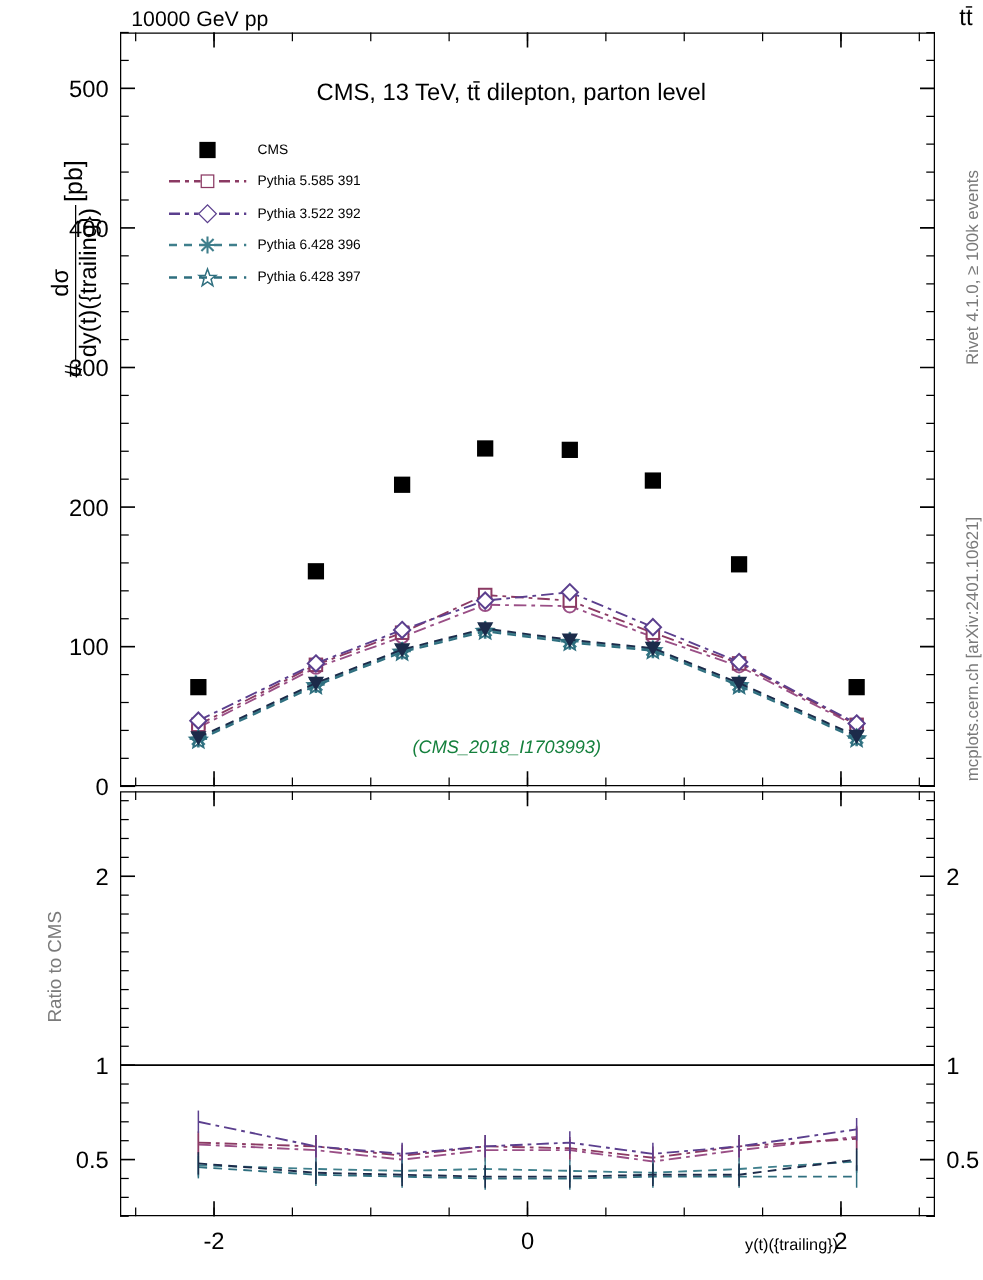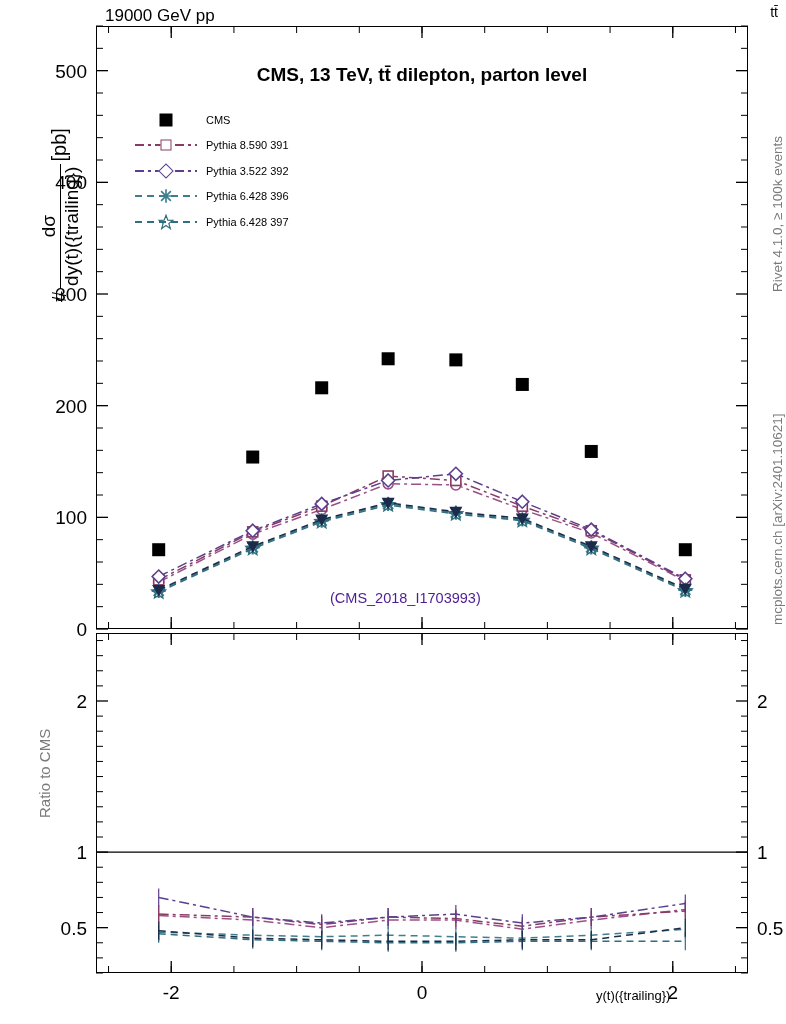--- a/index.html
+++ b/index.html
@@ -3,21 +3,21 @@
 <meta charset="utf-8">
 <style>
   html,body{margin:0;padding:0;}
   body{width:786px;height:1024px;background:#ffffff;font-family:"Liberation Sans",sans-serif;color:#000;}
   #root{position:relative;width:786px;height:1024px;overflow:hidden;}
 
   .abs{position:absolute;}
 
   
   .hdr-left{left:105px;top:6px;font-size:17px;}
-  .hdr-right{right:8px;top:4px;font-size:14px;}
+  .hdr-right{right:8px;top:4px;font-size:19px;}
 
   
   .rot{transform-origin:0 0;transform:rotate(-90deg);white-space:nowrap;color:#7a7a7a;font-size:13.5px;}
 
   
   #mainframe{left:96px;top:26px;width:652px;height:603px;border:1.3px solid #000;box-sizing:border-box;}
   #ratioframe{left:96px;top:633px;width:652px;height:340px;border:1.3px solid #000;box-sizing:border-box;}
   .xlab{font-size:13px;}
 
   .title{left:0;top:0;width:652px;text-align:center;font-size:19px;}
@@ -37,38 +37,38 @@
   .m-sqo{width:11px;height:11px;border:1.6px solid;box-sizing:border-box;background:#fff;}
   .m-tri-d{width:0;height:0;border-left:7px solid transparent;border-right:7px solid transparent;border-top:11px solid;}
 
   svg{display:block;overflow:visible;}
 </style>
 </head>
 <body>
 
 <div id="root">
 
-  <div class="abs hdr-left">19000 GeV pp</div>
+  <div class="abs hdr-left">10000 GeV pp</div>
   <div class="abs hdr-right">tt̄</div>
 
   <div class="abs rot" style="left:770px;top:292px;">Rivet 4.1.0, ≥ 100k events</div>
   <div class="abs rot" style="left:770px;top:625px;">mcplots.cern.ch [arXiv:2401.10621]</div>
 
   <div class="abs" id="mainframe"></div>
 
   <div class="abs" style="left:2px;top:30px;width:40px;height:300px;">
     <div class="abs rot" style="left:36px;top:272px;font-size:20px;color:#000;">
       <span>#</span><span style="display:inline-block;vertical-align:middle;text-align:center;margin:0 2px;">
         <span style="display:block;border-bottom:1.4px solid #000;padding:0 3px;font-size:19px;">dσ</span>
         <span style="display:block;padding:0 3px;font-size:19px;">dy(t)({trailing})</span>
       </span><span>[pb]</span>
     </div>
   </div>
 
-  <div class="abs title" style="left:96px;top:64px;font-weight:bold;">CMS, 13 TeV, tt̄ dilepton, parton level</div>
+  <div class="abs title" style="left:83px;top:64px;">CMS, 13 TeV, tt̄ dilepton, parton level</div>
 
   <svg class="abs" style="left:0;top:0;" width="786" height="1024">
     <g id="main-g">
         <line x1="96" y1="629" x2="108" y2="629" stroke="#000" stroke-width="1.3"></line>
         <line x1="748" y1="629" x2="736" y2="629" stroke="#000" stroke-width="1.3"></line>
         <text x="87" y="636" text-anchor="end" font-size="19" font-family="Liberation Sans, sans-serif" fill="#000">0</text>
         <line x1="96" y1="517.3333333333334" x2="108" y2="517.3333333333334" stroke="#000" stroke-width="1.3"></line>
         <line x1="748" y1="517.3333333333334" x2="736" y2="517.3333333333334" stroke="#000" stroke-width="1.3"></line>
         <text x="87" y="524.3333333333334" text-anchor="end" font-size="19" font-family="Liberation Sans, sans-serif" fill="#000">100</text>
         <line x1="96" y1="405.6666666666667" x2="108" y2="405.6666666666667" stroke="#000" stroke-width="1.3"></line>
@@ -417,21 +417,21 @@
         </div>
         <div class="lgtext">CMS</div>
       </div>
       <div class="lgrow">
         <div class="lgmark">
           <div class="lgline" style="border-top: none; border-image: none 100% / 1 / 0 stretch; height: 2px; top: 9px; background: repeating-linear-gradient(to right, rgb(139, 58, 99) 0px, rgb(139, 58, 99) 9px, transparent 9px, transparent 13px, rgb(139, 58, 99) 13px, rgb(139, 58, 99) 16px, transparent 16px, transparent 20px);"></div>
           <div class="lgsym">
             <div class="m-sqo" style="border-color:#8b3a63"></div>
           </div>
         </div>
-        <div class="lgtext">Pythia 8.590 391</div>
+        <div class="lgtext">Pythia 5.585 391</div>
       </div>
       <div class="lgrow">
         <div class="lgmark">
           <div class="lgline" style="border-top: none; border-image: none 100% / 1 / 0 stretch; height: 2px; top: 9px; background: repeating-linear-gradient(to right, rgb(91, 63, 142) 0px, rgb(91, 63, 142) 9px, transparent 9px, transparent 13px, rgb(91, 63, 142) 13px, rgb(91, 63, 142) 16px, transparent 16px, transparent 20px);"></div>
           <div class="lgsym">
             <div style="width:11px;height:11px;border:1.6px solid #5b3f8e;box-sizing:border-box;background:#fff;transform:rotate(45deg);"></div>
           </div>
         </div>
         <div class="lgtext">Pythia 3.522 392</div>
       </div>
@@ -452,20 +452,20 @@
           <div class="lgsym">
             <svg width="15" height="15" viewBox="0 0 20 20">
               <path d="M10 1 L12.4 7.6 L19 7.8 L13.8 11.9 L15.7 18.6 L10 14.6 L4.3 18.6 L6.2 11.9 L1 7.8 L7.6 7.6 Z" fill="none" stroke="#2f6f7f" stroke-width="1.6"></path>
             </svg>
           </div>
         </div>
         <div class="lgtext">Pythia 6.428 397</div>
       </div>
     </div>
 
-  <div class="abs" style="left:330px;top:590px;font-size:14.5px;color:#4c1d95;">(CMS_2018_I1703993)</div>
+  <div class="abs" style="left:330px;top:590px;font-size:14.5px;color:#15803d;font-style:italic;">(CMS_2018_I1703993)</div>
 
   <div class="abs" id="ratioframe"></div>
   <div class="abs rot" style="left:36px;top:818px;font-size:15px;">Ratio to CMS</div>
 
   <div class="abs xlab" style="left:596px;top:988px;">y(t)({trailing})</div>
 
 </div>
 
 </body></html>

